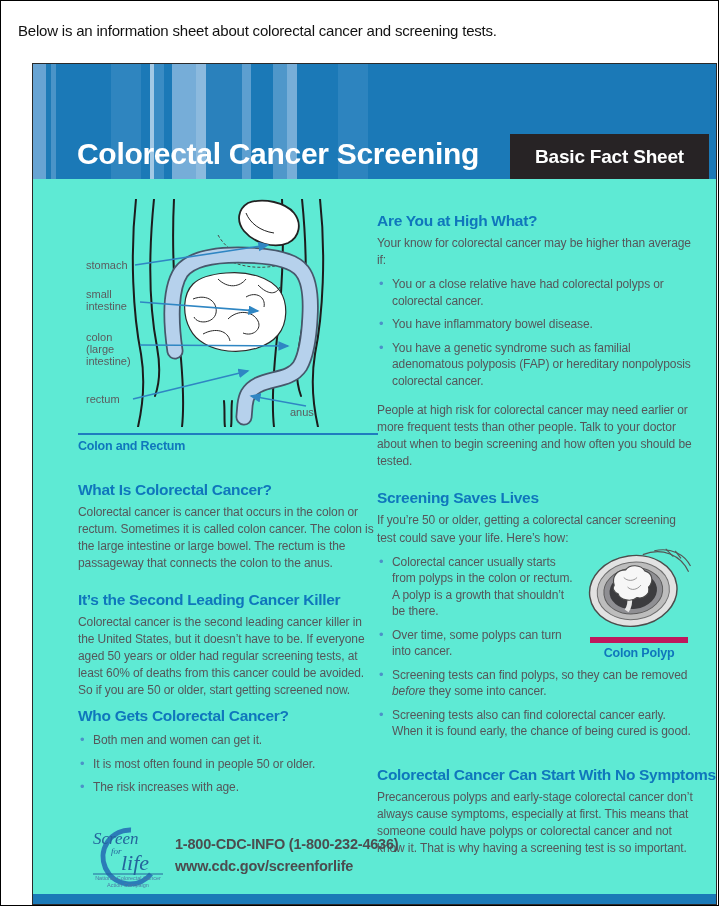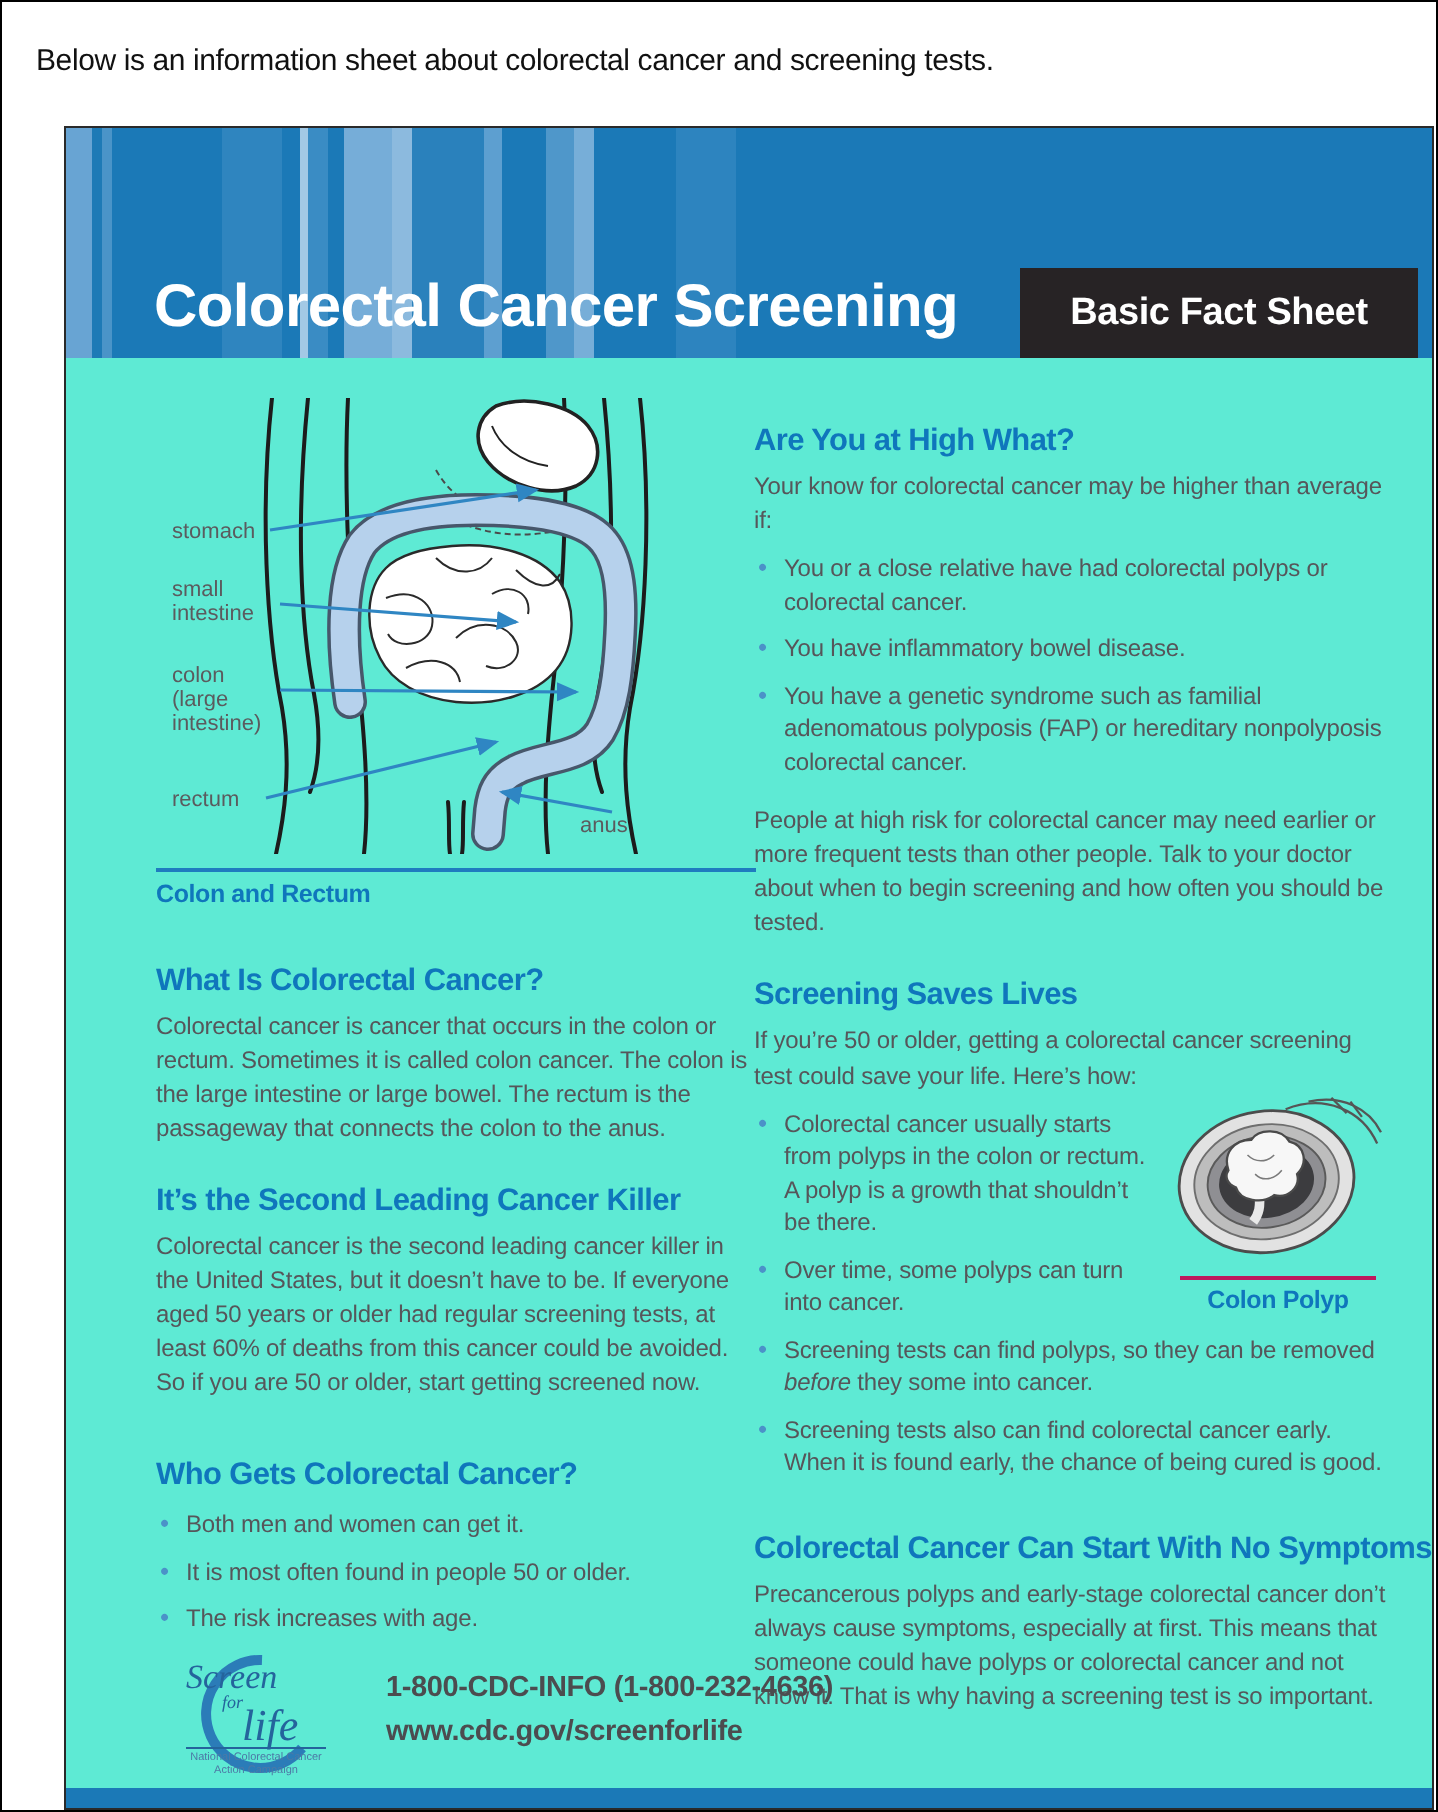--- a/index.html
+++ b/index.html
@@ -78,34 +78,34 @@
   }
   ul.blt li em { font-style: italic; }
 
   figure.anatomy { width: 300px; }
   figcaption.diagram-caption {
     margin-top: 2px; border-top: 2px solid #1f7cbf; padding-top: 4px;
     color: #0f76bc; font-weight: 700; font-size: 12.5px; letter-spacing: -0.2px;
   }
   .sec-block-1 { margin-top: 28px; }
   .sec-block   { margin-top: 19px; }
-  .sec-block-3 { margin-top: 29px; }
+  .sec-block-3 { margin-top: 8px; }
 
   .outro { margin-top: 13px; }
   section.clearfix::after { content: ""; display: block; clear: both; }
   .polyp-fig { float: right; width: 108px; margin: 0 0 6px 10px; }
   .polyp-fig figcaption {
-    margin: 4px 5px 0 5px; border-top: 2px solid #be185d; padding-top: 3px;
+    margin: 4px 5px 0 5px; border-top: 6px solid #be185d; padding-top: 3px;
     color: #0f76bc; font-weight: 700; font-size: 12.5px; text-align: center;
     letter-spacing: -0.2px;
   }
 
   .doc-footer {
     position: absolute; left: 38px; bottom: 16px;
-    display: flex; align-items: center; gap: 18px;
+    display: flex; align-items: center; 
   }
   .contact {
     color: #4c4c4f; font-size: 14.5px; font-weight: 700;
     line-height: 1.5; letter-spacing: -0.2px;
   }
   .bottom-bar {
     position: absolute; left: 0; bottom: 0; width: 100%; height: 10px;
     background: #1b79b7;
   }
   svg text.diag-label { fill: #5b5b5e; font-family: "Liberation Sans", sans-serif; font-size: 11px; }

